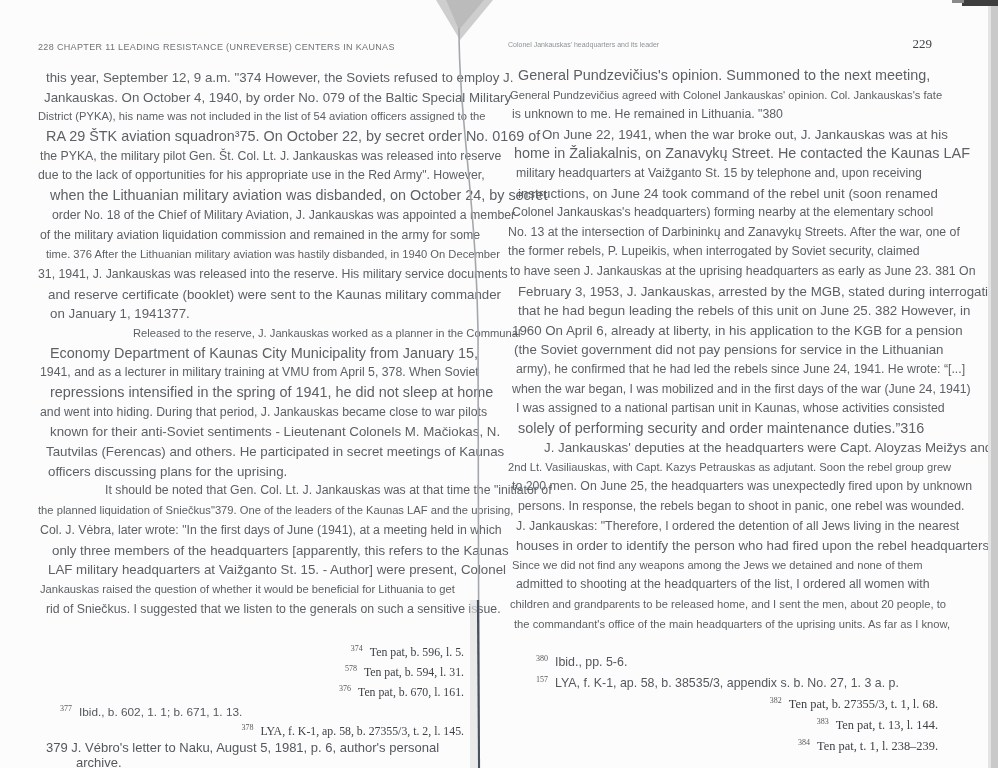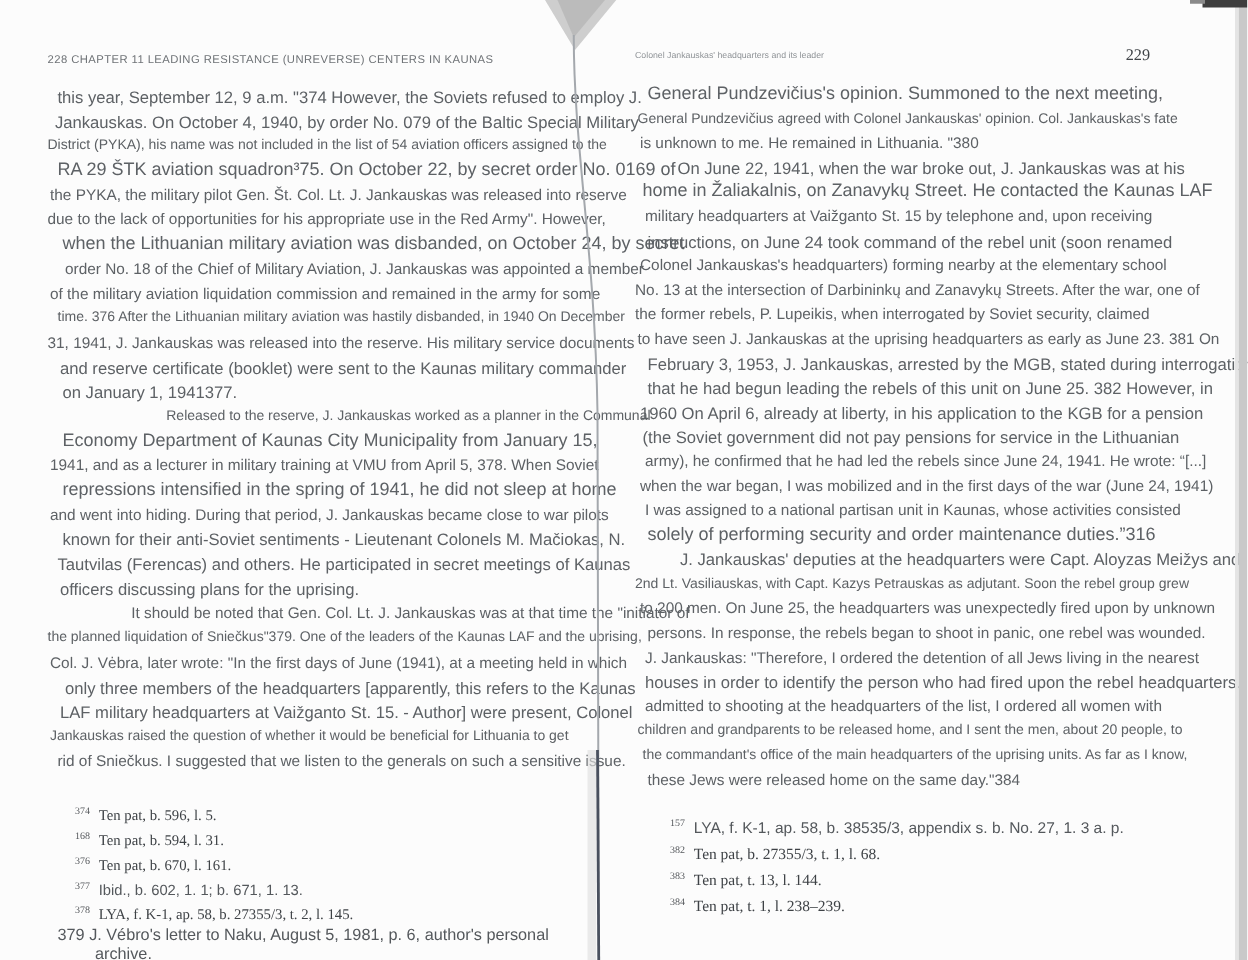--- a/index.html
+++ b/index.html
@@ -17,34 +17,34 @@
     font-size:9px;letter-spacing:.35px;color:#6e7276;white-space:nowrap;
   }
   .right-head-row{
     display:flex;justify-content:space-between;align-items:flex-start;height:14px;
   }
   .running-head-right{
     font-size:7px;color:#8f9397;margin-top:5px;white-space:nowrap;
   }
   .page-number{
     font-family:"Liberation Serif", serif;
-    font-size:13px;color:#3f4347;margin-right:18px;
+    font-size:13px;color:#3f4347;margin-right:6px;
   }
 
   .body-lines{margin-top:16px;}
   .line{
     line-height:19.7px;height:19.7px;white-space:nowrap;color:#5d6165;
   }
   #right-page .line{line-height:19.6px;height:19.6px;}
   .s1{font-size:11.2px;}
   .s2{font-size:12.3px;}
   .s3{font-size:13.3px;}
   .s4{font-size:14.4px;}
   .sans{font-family:"Liberation Sans", sans-serif;}
-  .serif{font-family:"Liberation Serif", serif;}
+  .serif{font-family:"Liberation Serif", serif;text-align:right;}
 
   .fnotes{margin-top:22px;}
   #right-page .fnotes{margin-top:16px;}
   .fnote{
     font-size:11.8px;line-height:15.8px;color:#3e4246;white-space:nowrap;
   }
   #right-page .fnote{font-size:12.4px;line-height:17px;}
   .fnote.sans{color:#54585c;}
   .fmark{
     display:inline-block;font-size:8px;vertical-align:5px;margin-right:7px;color:#55585c;
@@ -85,21 +85,21 @@
       <div class="line s2 sans" style="margin-left: 67px;">It should be noted that Gen. Col. Lt. J. Jankauskas was at that time the "initiator of</div>
       <div class="line s1 sans" style="margin-left: 0px;">the planned liquidation of Sniečkus"379. One of the leaders of the Kaunas LAF and the uprising,</div>
       <div class="line s2 sans" style="margin-left: 2px;">Col. J. Vėbra, later wrote: "In the first days of June (1941), at a meeting held in which</div>
       <div class="line s3 sans" style="margin-left: 14px;">only three members of the headquarters [apparently, this refers to the Kaunas</div>
       <div class="line s3 sans" style="margin-left: 10px;">LAF military headquarters at Vaižganto St. 15. - Author] were present, Colonel</div>
       <div class="line s1 sans" style="margin-left: 2px;">Jankauskas raised the question of whether it would be beneficial for Lithuania to get</div>
       <div class="line s2 sans" style="margin-left: 8px;">rid of Sniečkus. I suggested that we listen to the generals on such a sensitive issue.</div>
     </div>
   <div class="fnotes" id="left-fnotes">
       <div class="fnote serif" style="margin-left: 22px;"><span class="fmark">374</span><span>Ten pat, b. 596, l. 5.</span></div>
-      <div class="fnote serif" style="margin-left: 22px;"><span class="fmark">168</span><span>Ten pat, b. 594, l. 31.</span></div>
+      <div class="fnote serif" style="margin-left: 22px;"><span class="fmark">578</span><span>Ten pat, b. 594, l. 31.</span></div>
       <div class="fnote serif" style="margin-left: 22px;"><span class="fmark">376</span><span>Ten pat, b. 670, l. 161.</span></div>
       <div class="fnote sans" style="margin-left: 22px;"><span class="fmark">377</span><span>Ibid., b. 602, 1. 1; b. 671, 1. 13.</span></div>
       <div class="fnote serif" style="margin-left: 22px;"><span class="fmark">378</span><span>LYA, f. K-1, ap. 58, b. 27355/3, t. 2, l. 145.</span></div>
       <div class="fnote sans big" style="margin-left: 8px;"><span>379 J. Vébro's letter to Naku, August 5, 1981, p. 6, author's personal</span><div class="fcont">archive.</div></div>
     </div>
 </div>
 
 <div class="page" id="right-page">
   <div class="right-head-row">
     <div class="running-head-right">Colonel Jankauskas' headquarters and its leader</div>
@@ -124,26 +124,27 @@
       <div class="line s2 sans" style="margin-left: 8px;">army), he confirmed that he had led the rebels since June 24, 1941. He wrote: “[...]</div>
       <div class="line s2 sans" style="margin-left: 4px;">when the war began, I was mobilized and in the first days of the war (June 24, 1941)</div>
       <div class="line s2 sans" style="margin-left: 8px;">I was assigned to a national partisan unit in Kaunas, whose activities consisted</div>
       <div class="line s4 sans" style="margin-left: 10px;">solely of performing security and order maintenance duties.”316</div>
       <div class="line s3 sans" style="margin-left: 36px;">J. Jankauskas' deputies at the headquarters were Capt. Aloyzas Meižys and</div>
       <div class="line s1 sans" style="margin-left: 0px;">2nd Lt. Vasiliauskas, with Capt. Kazys Petrauskas as adjutant. Soon the rebel group grew</div>
       <div class="line s2 sans" style="margin-left: 4px;">to 200 men. On June 25, the headquarters was unexpectedly fired upon by unknown</div>
       <div class="line s2 sans" style="margin-left: 10px;">persons. In response, the rebels began to shoot in panic, one rebel was wounded.</div>
       <div class="line s2 sans" style="margin-left: 8px;">J. Jankauskas: "Therefore, I ordered the detention of all Jews living in the nearest</div>
       <div class="line s3 sans" style="margin-left: 8px;">houses in order to identify the person who had fired upon the rebel headquarters.</div>
+      <div class="line s1 sans" style="margin-left: 4px;">Since we did not find any weapons among the Jews we detained and none of them</div>
       <div class="line s2 sans" style="margin-left: 8px;">admitted to shooting at the headquarters of the list, I ordered all women with</div>
       <div class="line s1 sans" style="margin-left: 2px;">children and grandparents to be released home, and I sent the men, about 20 people, to</div>
       <div class="line s1 sans" style="margin-left: 6px;">the commandant's office of the main headquarters of the uprising units. As far as I know,</div>
-      <div class="line s2 sans" style="margin-left: 10px;">these Jews were released home on the same day."384</div>
     </div>
   <div class="fnotes" id="right-fnotes">
+      <div class="fnote sans" style="margin-left: 28px;"><span class="fmark">380</span><span>Ibid., pp. 5-6.</span></div>
       <div class="fnote sans" style="margin-left: 28px;"><span class="fmark">157</span><span>LYA, f. K-1, ap. 58, b. 38535/3, appendix s. b. No. 27, 1. 3 a. p.</span></div>
       <div class="fnote serif" style="margin-left: 28px;"><span class="fmark">382</span><span>Ten pat, b. 27355/3, t. 1, l. 68.</span></div>
       <div class="fnote serif" style="margin-left: 28px;"><span class="fmark">383</span><span>Ten pat, t. 13, l. 144.</span></div>
       <div class="fnote serif" style="margin-left: 28px;"><span class="fmark">384</span><span>Ten pat, t. 1, l. 238–239.</span></div>
     </div>
 </div>
 
 <svg class="artifacts" width="998" height="768" viewBox="0 0 998 768">
 
   <polygon points="436,0 493,0 460,40" fill="#c6c6c6" opacity="0.85"></polygon>

